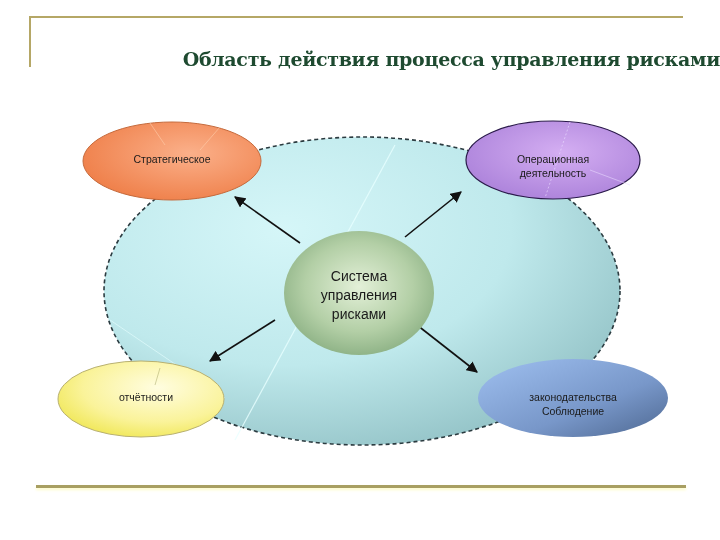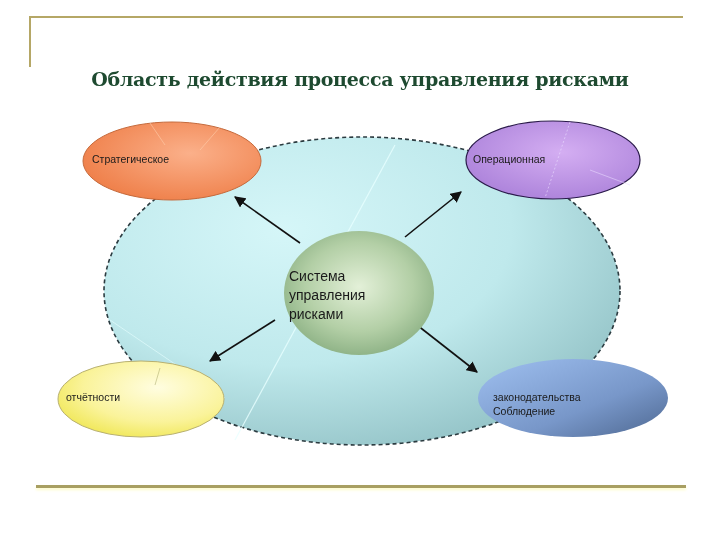--- a/index.html
+++ b/index.html
@@ -1,23 +1,23 @@
 <!DOCTYPE html>
 <html><head>
 <meta charset="utf-8">
 <style>
   html, body { margin: 0; padding: 0; background: #ffffff; }
   body { width: 720px; height: 540px; position: relative; overflow: hidden; }
   .frame-top { position: absolute; left: 29px; top: 16px; width: 654px; height: 2px; background: #b5a766; }
   .frame-left { position: absolute; left: 29px; top: 16px; width: 2px; height: 51px; background: #b5a766; }
   .frame-bottom { position: absolute; left: 36px; top: 485px; width: 650px; height: 3px; background: #a89f62; box-shadow: 0 2px 3px #fdfbc8; }
-  .title { position: absolute; left: 0; top: 48px; width: 720px; text-align: center;
-           font-family: "DejaVu Serif", serif; font-size: 19px; font-weight: bold; color: #1e4a30; letter-spacing: -0.3px; margin-top: 20px; }
+  .title { position: absolute; left: 0; top: 48px; width: 720px; text-align: right;
+           font-family: "DejaVu Serif", serif; font-size: 19px; font-weight: bold; color: #1e4a30; letter-spacing: -0.3px; }
   svg.diagram { position: absolute; left: 0; top: 0; }
-  .label { position: absolute; font-family: "Liberation Sans", sans-serif; color: #1a1a1a; line-height: 1.3; }
+  .label { position: absolute; text-align: center; font-family: "Liberation Sans", sans-serif; color: #1a1a1a; line-height: 1.3; }
   .small { font-size: 10.5px; }
   .center-label { font-size: 14px; line-height: 1.35; }
 </style>
 </head>
 <body>
 
 <div class="frame-top"></div>
 <div class="frame-left"></div>
 <div class="frame-bottom"></div>
 
@@ -86,20 +86,21 @@
 
   <ellipse cx="573" cy="398" rx="95" ry="39" fill="url(#gBlue)"></ellipse>
 </svg>
 
 <div class="label small" style="left:92px; top:153px; width:160px;">
   <div>Стратегическое</div>
 </div>
 
 <div class="label small" style="left:473px; top:153px; width:160px;">
   <div>Операционная</div>
+  <div>деятельность</div>
 </div>
 
 <div class="label center-label" style="left:289px; top:267px; width:140px;">
   <div>Система</div>
   <div>управления</div>
   <div>рисками</div>
 </div>
 
 <div class="label small" style="left:66px; top:391px; width:160px;">
   <div>отчётности</div>

